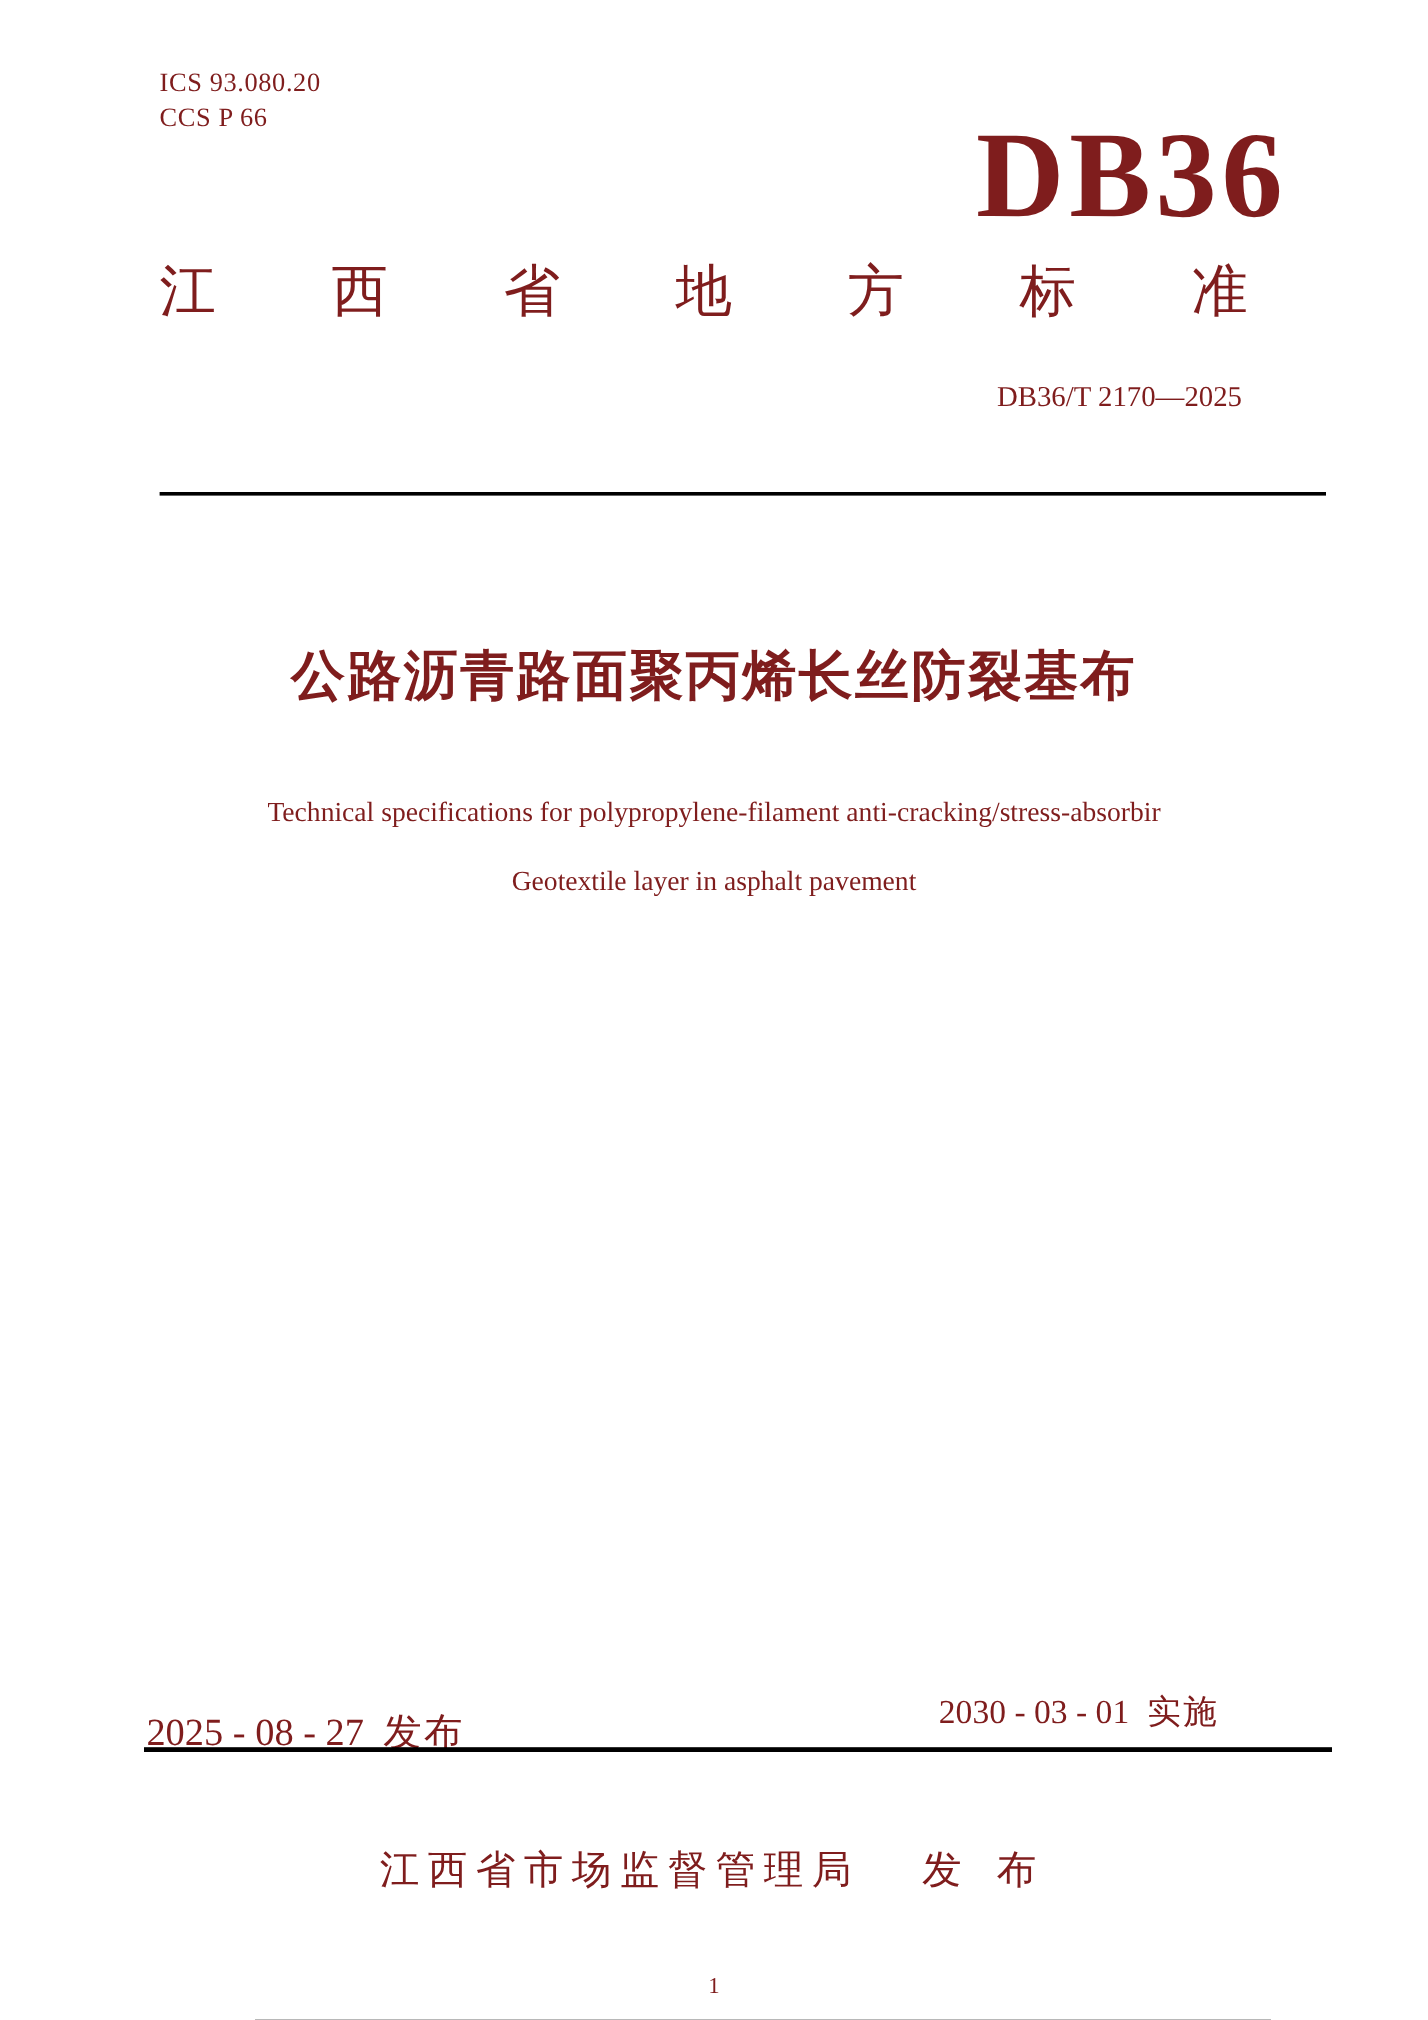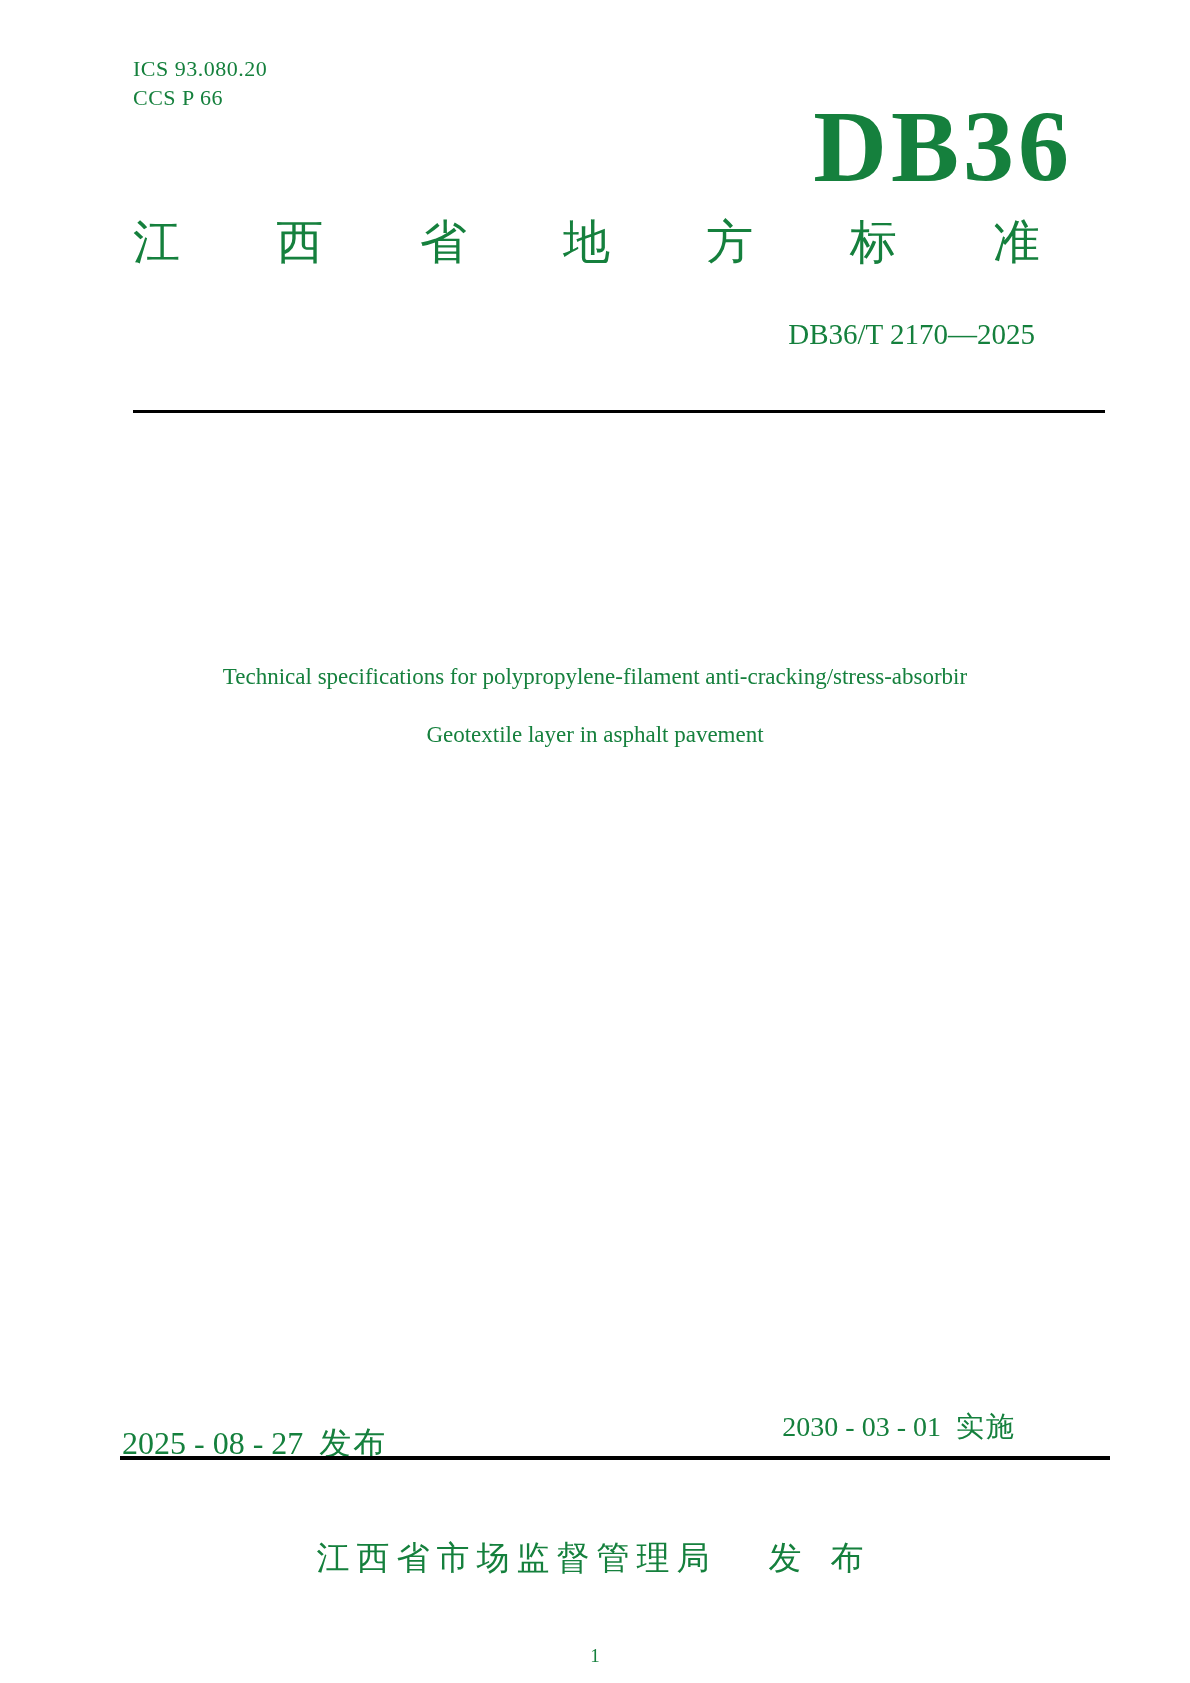--- a/index.html
+++ b/index.html
@@ -3,21 +3,21 @@
 <meta charset="utf-8">
 <style>
   * { margin: 0; padding: 0; box-sizing: border-box; }
   html, body { background: #888; }
   .page {
     position: relative;
     width: 1190px;
     height: 1683px;
     margin: 0 auto;
     background: #ffffff;
-    color: #15803d;
+    color: #7f1d1d;
     font-family: "Liberation Serif", serif;
     overflow: hidden;
   }
   .serif { font-family: "Liberation Serif", serif; }
 
   
   .ics-line {
     position: absolute; left: 133px; top: 56px;
     font-size: 22px; letter-spacing: 0.5px;
   }
@@ -41,21 +41,21 @@
     position: absolute; left: 133px; right: 150px; top: 216px;
     display: flex; justify-content: space-between;
     font-family: "Liberation Sans", sans-serif;
     font-size: 47px; font-weight: 400;
     line-height: 1.1;
   }
 
   
   .std-number {
     position: absolute; top: 318px; right: 155px;
-    font-size: 29px;
+    font-size: 24px;
   }
 
   
   .header-rule {
     position: absolute; left: 133px; top: 410px;
     width: 972px; height: 3px; background: #000;
   }
 
   
   .title-cn {
@@ -136,20 +136,21 @@
       <span>地</span>
       <span>方</span>
       <span>标</span>
       <span>准</span>
     </div>
 
   <div class="std-number serif">DB36/T 2170—2025</div>
 
   <div class="header-rule"></div>
 
+  <div class="title-cn title-cn-1">公路沥青路面聚丙烯长丝防裂基布</div>
 
   <div class="title-en title-en-1">Technical specifications for polypropylene-filament anti-cracking/stress-absorbir</div>
   <div class="title-en title-en-2">Geotextile layer in asphalt pavement</div>
 
   <div class="issue-line">
     <span class="date-num">2025 - 08 - 27</span>
     <span class="date-label">发布</span>
   </div>
 
   <div class="impl-line">

